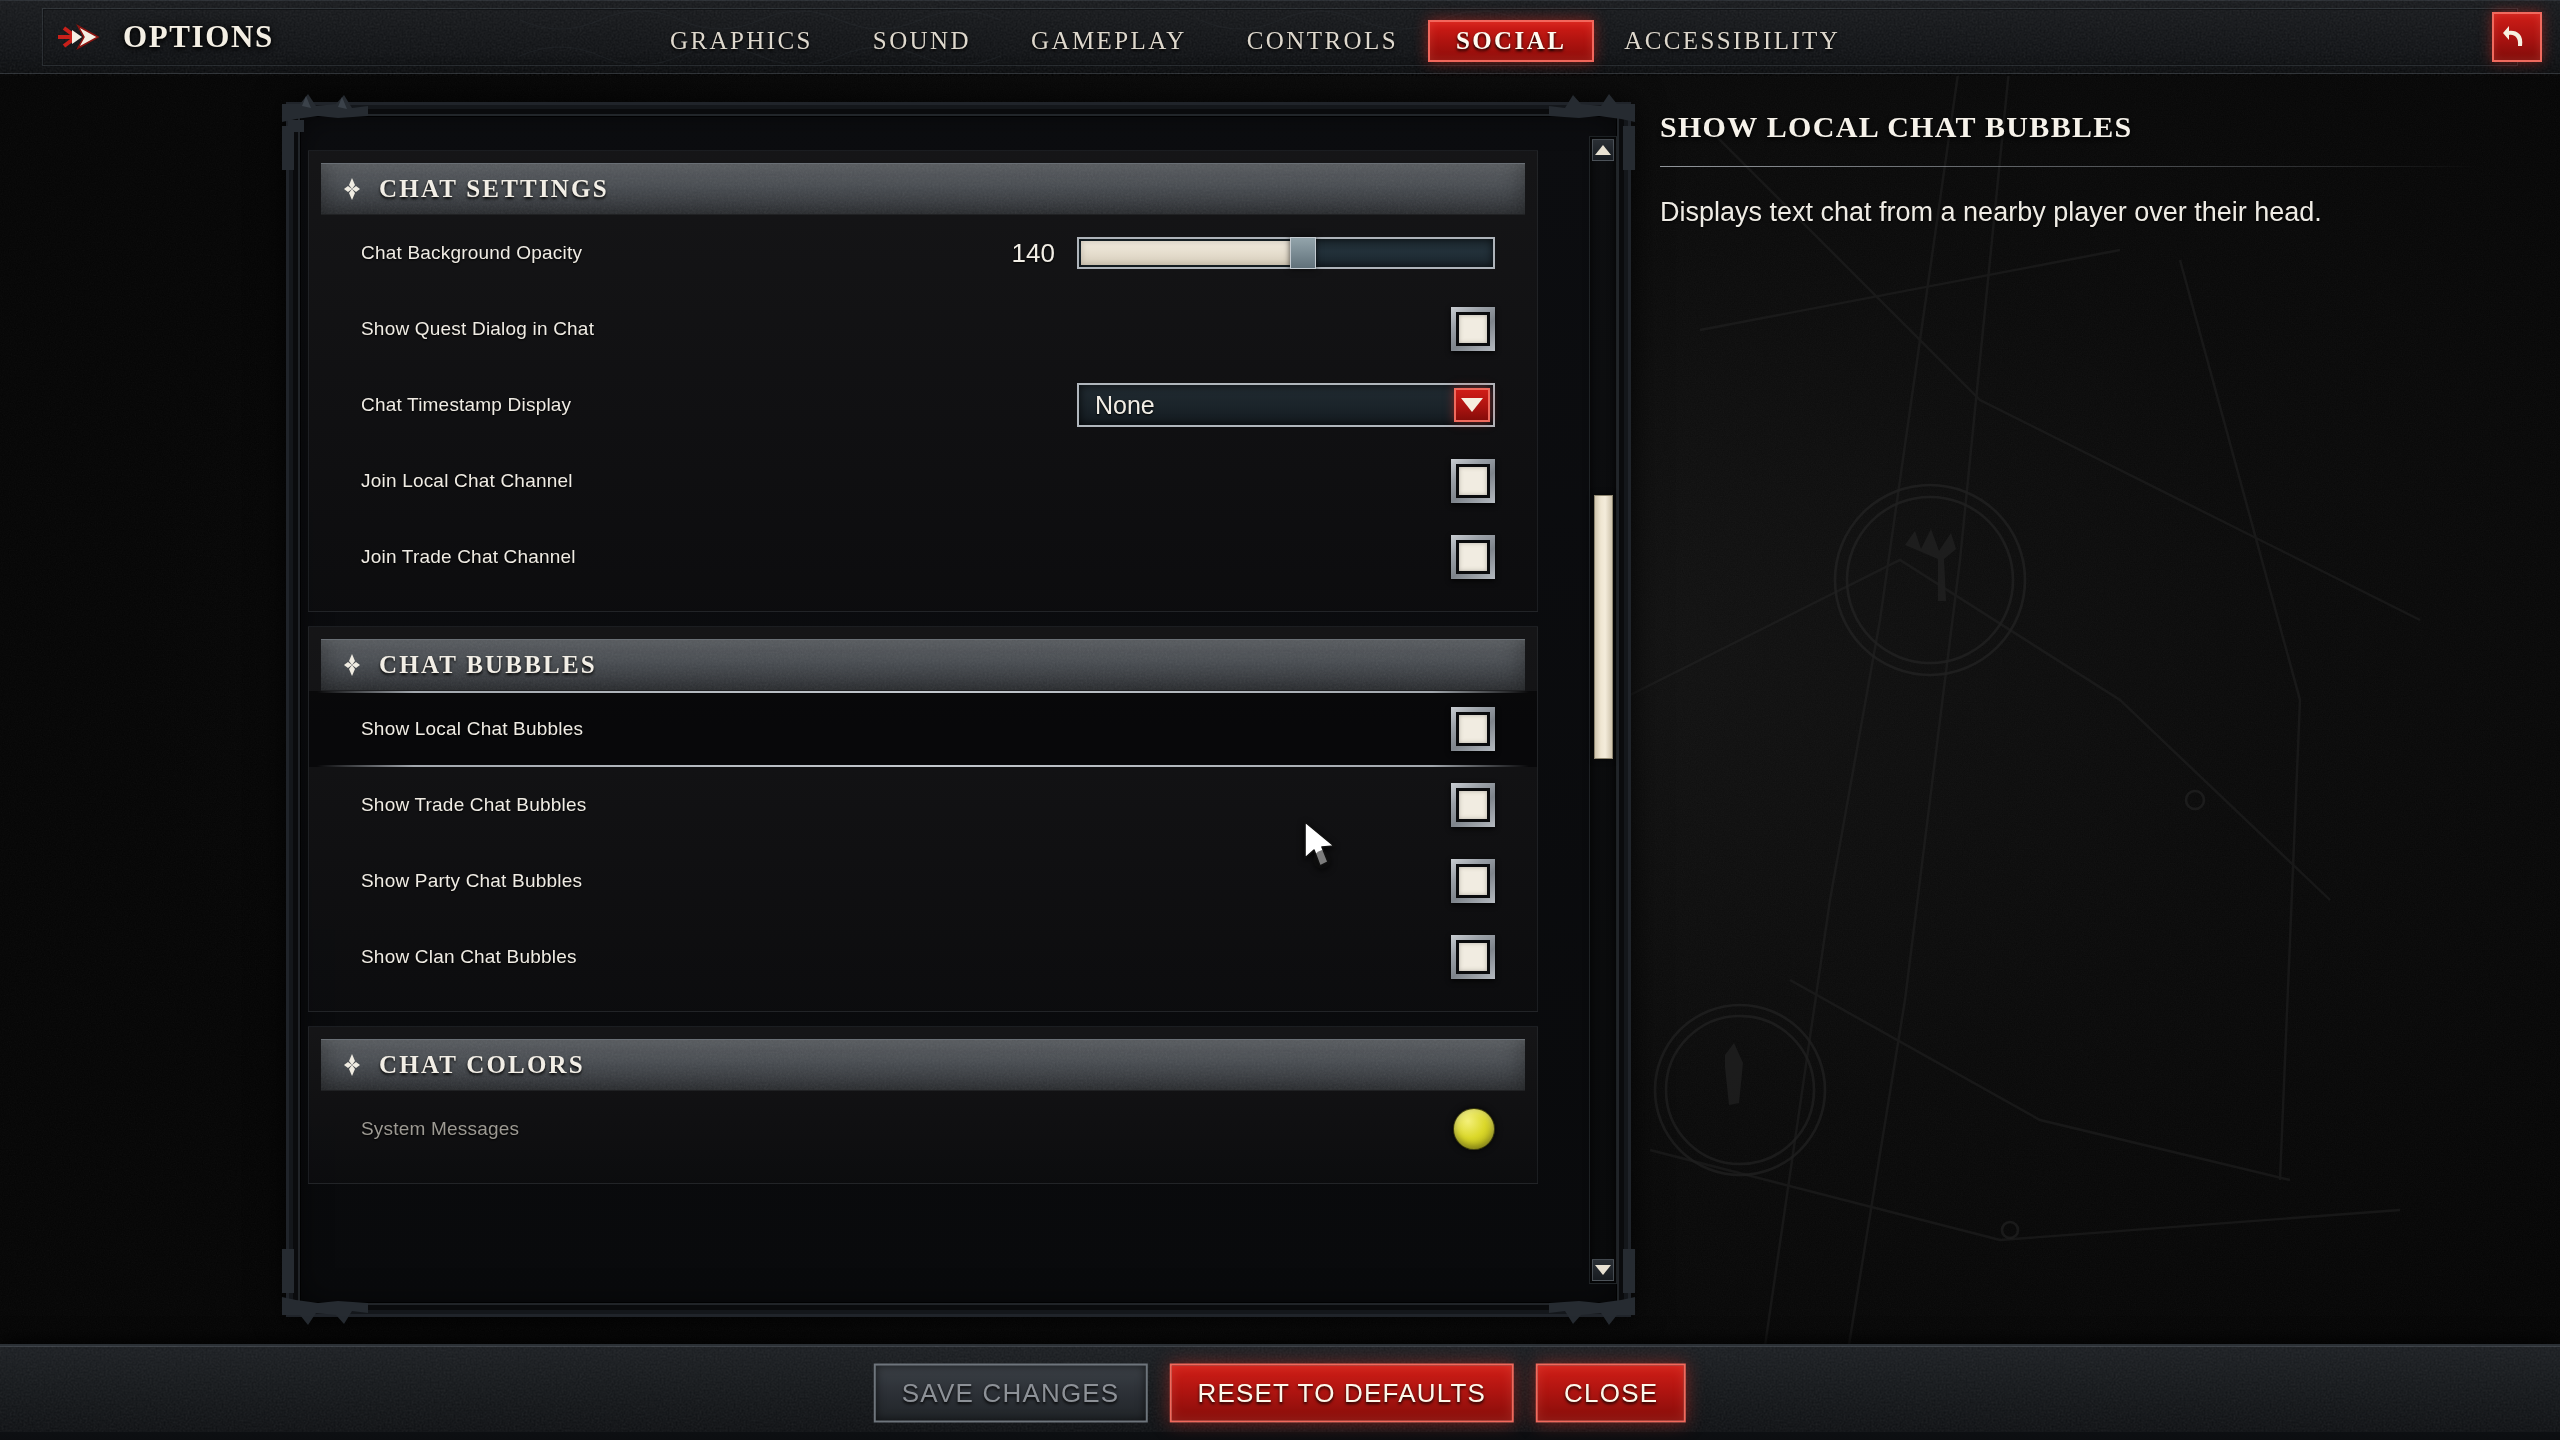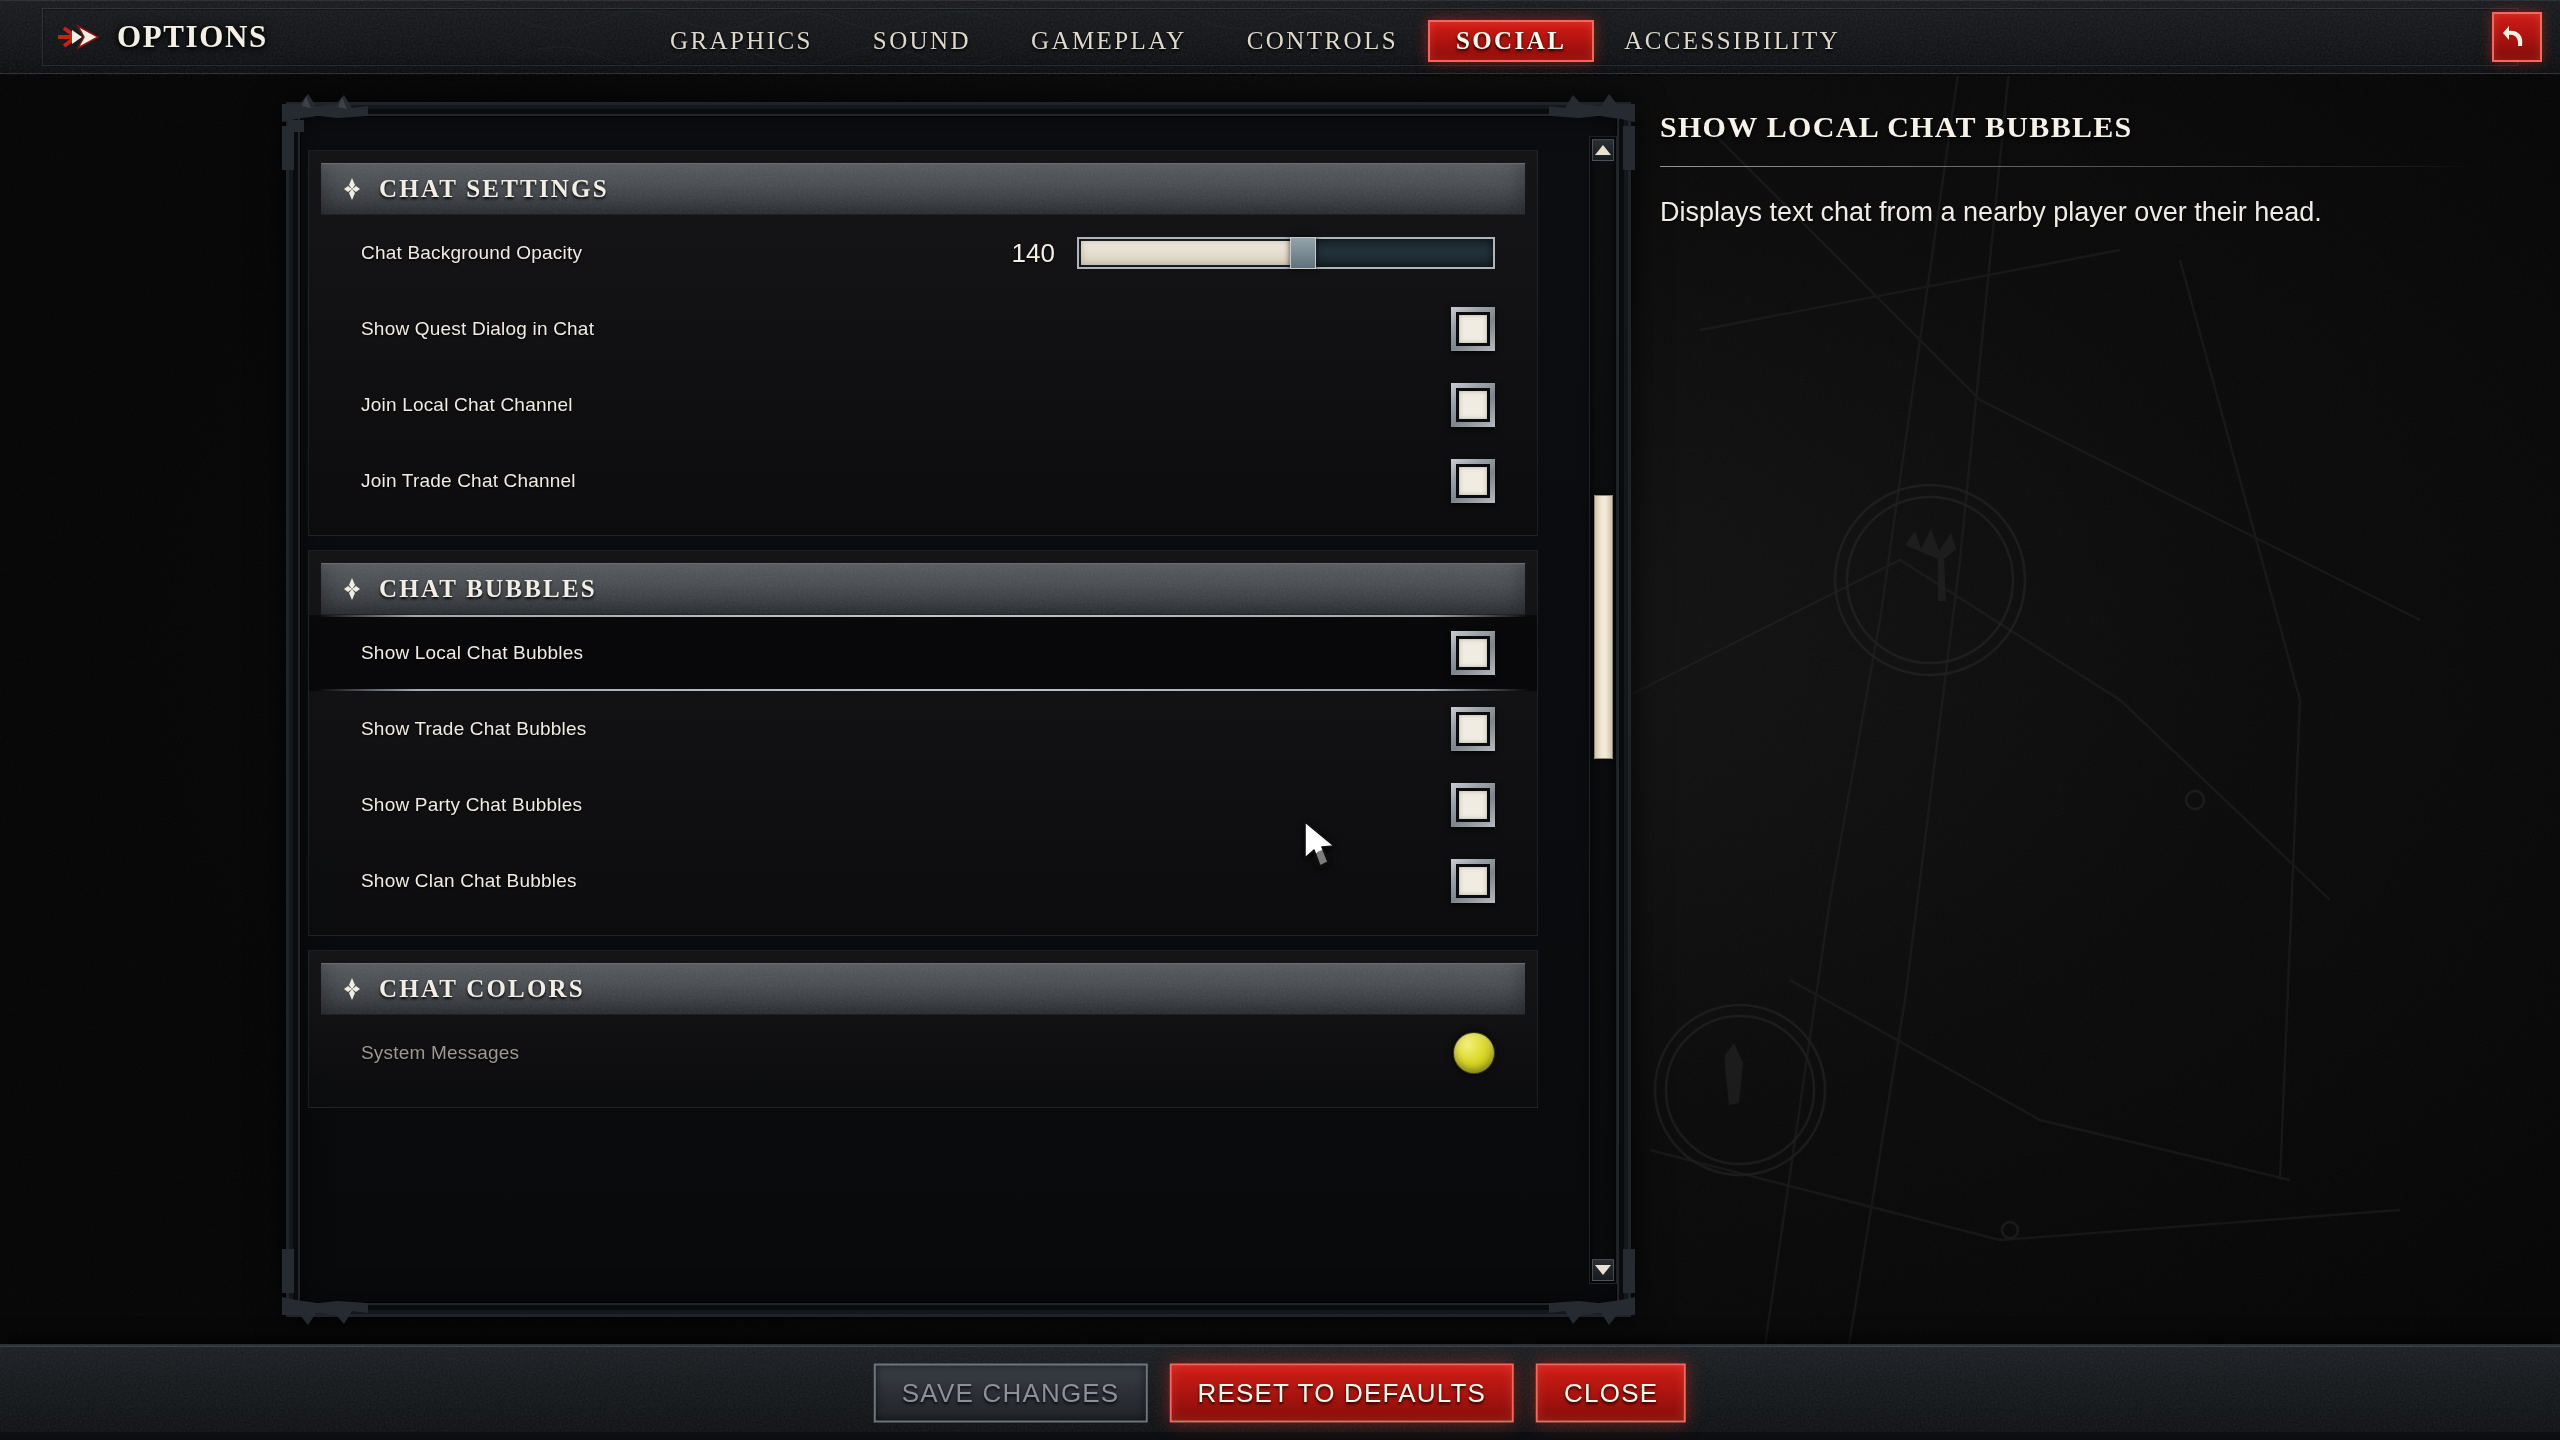--- a/index.html
+++ b/index.html
@@ -42,21 +42,21 @@
   }
   .tb-inner-frame {
     position: absolute; left: 42px; top: 8px;
     width: 2476px; height: 58px;
     border: 1px solid rgba(120,132,142,.22);
     box-shadow: inset 0 0 0 1px rgba(16,18,20,.8);
   }
 
   #options-brand {
     position: absolute; left: 58px; top: 14px;
-    display: flex; align-items: center; gap: 15px;
+    display: flex; align-items: center; gap: 21px;
     height: 46px;
   }
   #options-brand .arrow-glyph {
     width: 44px; height: 30px;
     display: block;
   }
   #options-brand .brand-text {
     font-family: "Liberation Serif", serif;
     font-size: 31px;
     font-weight: bold;
@@ -545,20 +545,31 @@
 
         <div class="row">
           <span class="row-label">Show Quest Dialog in Chat</span>
           <div class="row-control">
             <div class="checkbox checked">
               <div class="cb-inner"></div>
             </div>
           </div>
         </div>
 
+        <div class="row">
+          <span class="row-label">Chat Timestamp Display</span>
+          <div class="row-control">
+            <div class="dropdown">
+              <span class="dd-value">None</span>
+              <div class="dd-btn">
+                <span class="caret"></span>
+              </div>
+            </div>
+          </div>
+        </div>
 
         <div class="row">
           <span class="row-label">Join Local Chat Channel</span>
           <div class="row-control">
             <div class="checkbox checked">
               <div class="cb-inner"></div>
             </div>
           </div>
         </div>
 

